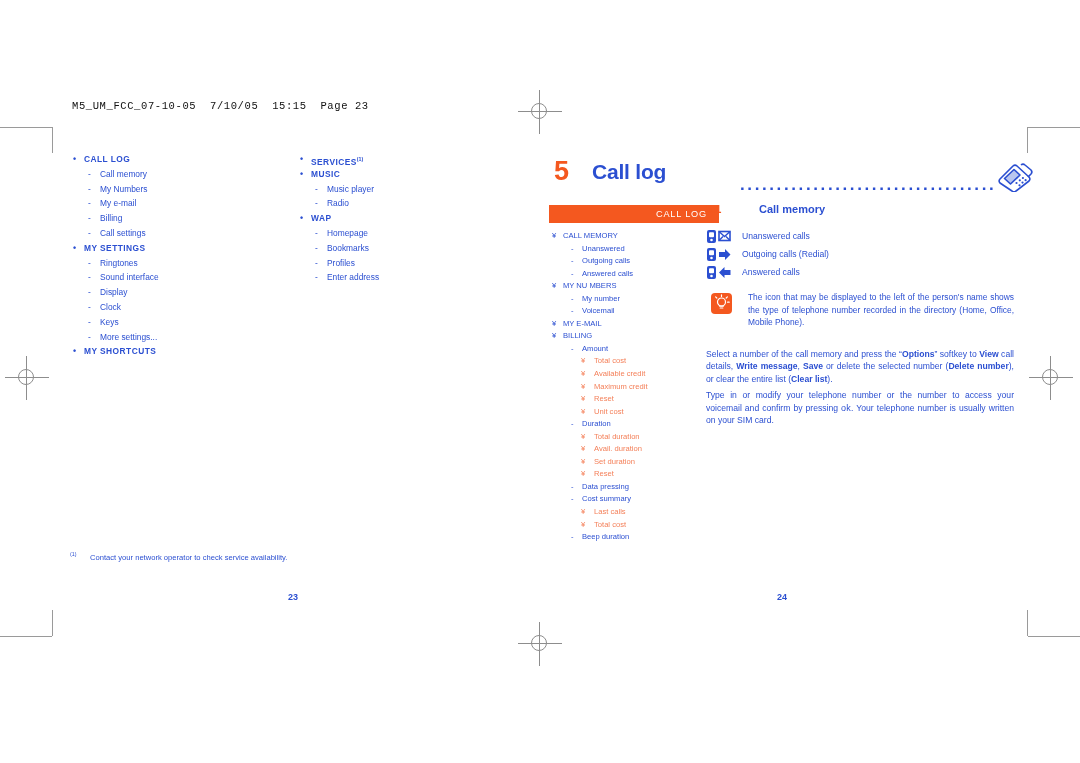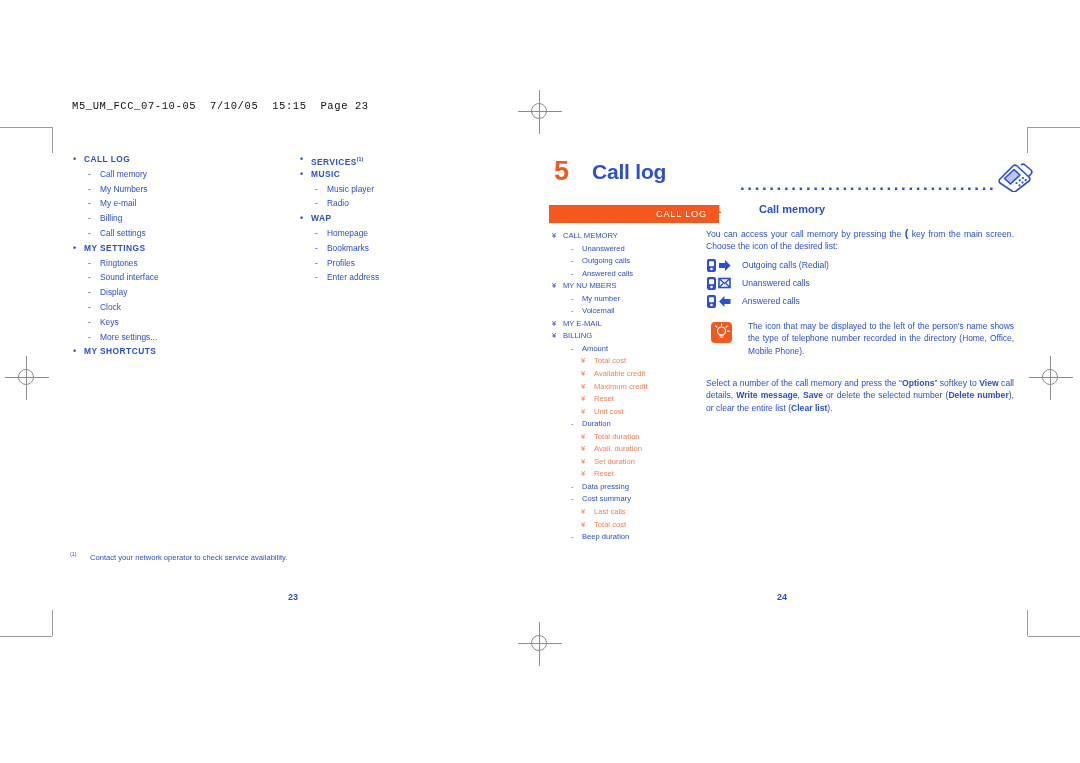--- a/index.html
+++ b/index.html
@@ -227,53 +227,52 @@
       <div class="tn lv2"><span class="mk">-</span><span>Beep duration</span></div>
     </div>
 
     <div class="bodycol">
 
       <div class="secthead">
         <span class="secnum">5.1</span>
         <span class="sectitle">Call memory</span>
       </div>
 
-      <p class="bd"><span>You can access your call memory by pressing the</span> <span class="keyglyph">(</span> <span>key from the main screen. Choose the icon of the desired list:</span></p>
-
-      <div class="iconline">
-        <span class="callicon">
-          <svg viewBox="0 0 32 15" width="32" height="15">
-            <rect x="1" y="1" width="9" height="13" rx="2" fill="#2b4fd1"></rect>
-            <rect x="3" y="3.2" width="5" height="5" rx="1" fill="#ffffff"></rect>
-            <circle cx="5.5" cy="11" r="1.3" fill="#ffffff"></circle>
-            <path d="M13 5 L19 5 L19 2 L24.5 7.5 L19 13 L19 10 L13 10 Z" fill="#2b4fd1"></path>
-          </svg>
-        </span>
-        <span class="lbl">Outgoing calls (Redial)</span>
-      </div>
 
       <div class="iconline">
         <span class="callicon">
           <svg viewBox="0 0 32 15" width="32" height="15">
             <rect x="1" y="1" width="9" height="13" rx="2" fill="#2b4fd1"></rect>
             <rect x="3" y="3.2" width="5" height="5" rx="1" fill="#ffffff"></rect>
             <circle cx="5.5" cy="11" r="1.3" fill="#ffffff"></circle>
             <rect x="13" y="2.5" width="11" height="9" fill="none" stroke="#2b4fd1" stroke-width="1.6"></rect>
             <path d="M13 2.5 L18.5 7.5 L24 2.5 M13 11.5 L17 7.5 M24 11.5 L20 7.5" fill="none" stroke="#2b4fd1" stroke-width="1.4"></path>
           </svg>
         </span>
         <span class="lbl">Unanswered calls</span>
       </div>
 
       <div class="iconline">
         <span class="callicon">
           <svg viewBox="0 0 32 15" width="32" height="15">
             <rect x="1" y="1" width="9" height="13" rx="2" fill="#2b4fd1"></rect>
             <rect x="3" y="3.2" width="5" height="5" rx="1" fill="#ffffff"></rect>
             <circle cx="5.5" cy="11" r="1.3" fill="#ffffff"></circle>
+            <path d="M13 5 L19 5 L19 2 L24.5 7.5 L19 13 L19 10 L13 10 Z" fill="#2b4fd1"></path>
+          </svg>
+        </span>
+        <span class="lbl">Outgoing calls (Redial)</span>
+      </div>
+
+      <div class="iconline">
+        <span class="callicon">
+          <svg viewBox="0 0 32 15" width="32" height="15">
+            <rect x="1" y="1" width="9" height="13" rx="2" fill="#2b4fd1"></rect>
+            <rect x="3" y="3.2" width="5" height="5" rx="1" fill="#ffffff"></rect>
+            <circle cx="5.5" cy="11" r="1.3" fill="#ffffff"></circle>
             <path d="M24.5 5 L18.5 5 L18.5 2 L13 7.5 L18.5 13 L18.5 10 L24.5 10 Z" fill="#2b4fd1"></path>
           </svg>
         </span>
         <span class="lbl">Answered calls</span>
       </div>
 
       <div class="notebox">
         <span class="bulb">
           <svg viewBox="0 0 21 21" width="21" height="21">
             <g fill="none" stroke="#ffffff" stroke-width="1.2" stroke-linecap="round">
@@ -282,19 +281,20 @@
               <path d="M10.5 3.4 L10.5 1.8 M15.2 5 L16.4 3.9 M5.8 5 L4.6 3.9 M16.6 9.2 L18.2 9.2"></path>
             </g>
           </svg>
         </span>
         <div class="ntxt">The icon that may be displayed to the left of the person's name shows the type of telephone number recorded in the directory (Home, Office, Mobile Phone).</div>
       </div>
 
       <p class="bd"><span>Select a number of the call memory and press the “</span><b>Options</b><span>” softkey to </span><b>View</b><span> call details, </span><b>Write message</b><span>, </span><b>Save</b><span> or delete the selected number (</span><b>Delete number</b><span>), or clear the entire list (</span><b>Clear list</b><span>).</span></p>
 
 
+      <p class="bd"><span>Type in or modify your telephone number or the number to access your voicemail and confirm by pressing</span> <span class="okglyph">ok</span><span>. Your telephone number is usually written on your SIM card.</span></p>
 
     </div>
 
     <div class="pageno right" style="left:237px;top:592px;">24</div>
   </div>
 
 </div>
 
 </body></html>

